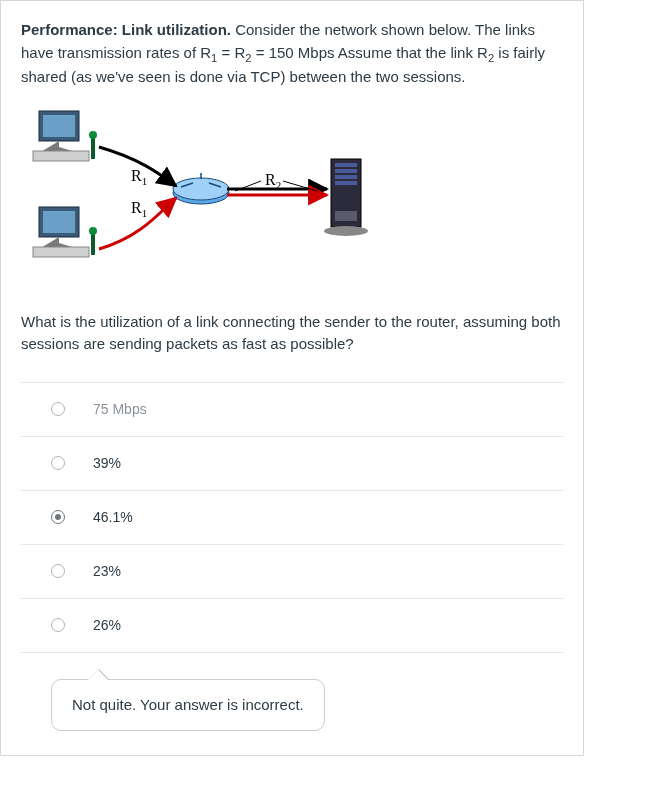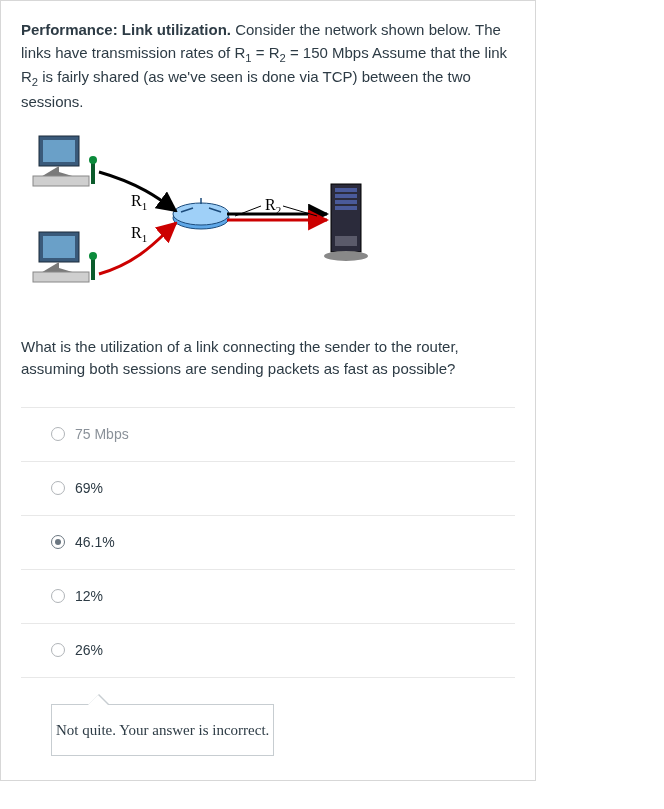--- a/index.html
+++ b/index.html
@@ -6,41 +6,41 @@
   body {
     margin: 0;
     padding: 0;
     font-family: "Helvetica Neue", Helvetica, Arial, sans-serif;
     background: #fff;
     color: #2d3b45;
     font-size: 15px;
     line-height: 1.5;
   }
   .card {
-    width: 536px;
+    width: 584px;
     border: 1px solid #d7d7d7;
     padding: 18px 20px 24px 20px;
   }
   .qtext { margin-bottom: 14px; }
   .qtext .bold { font-weight: 700; }
   sub { font-size: 0.75em; vertical-align: sub; }
   .diagram {
     margin: 6px 0 18px 0;
     text-align: right;
   }
   .diagram svg { display: block; }
   .prompt { margin: 6px 0 26px 0; }
   .answers {
     border-top: 1px solid #e8e8e8;
     margin: 0 0 24px 0;
   }
   .ans-row {
     display: flex;
     align-items: center;
-    gap: 10px;
+    gap: 28px;
     padding: 16px 0 16px 30px;
     border-bottom: 1px solid #e8e8e8;
     font-size: 14px;
   }
   .radio {
     width: 14px; height: 14px;
     border: 1.5px solid #b0b4b8;
     border-radius: 50%;
     flex: 0 0 auto;
     position: relative;
@@ -51,26 +51,25 @@
     position: absolute;
     inset: 3px;
     background: #6b7680;
     border-radius: 50%;
   }
   .ans-row .lbl.dim { color: #8a9199; }
   .feedback-wrap { margin: 26px 0 0 30px; position: relative; }
   .feedback {
     display: inline-block;
     border: 1px solid #c7cdd1;
-    border-radius: 0;
-    padding: 14px 4px;
+    border-radius: 10px;
+    padding: 14px 20px;
     font-size: 15px;
     background: #fff;
     position: relative;
-    font-family: Liberation Serif, serif;
   }
   .feedback::before, .feedback::after {
     content: "";
     position: absolute;
     left: 36px;
     width: 0; height: 0;
     border-style: solid;
   }
   .feedback::before {
     top: -11px;
@@ -153,29 +152,29 @@
 
   <div class="prompt">What is the utilization of a link connecting the sender to the router, assuming both sessions are sending packets as fast as possible?</div>
 
   <div class="answers">
     <div class="ans-row">
       <span class="radio"></span>
       <span class="lbl dim">75 Mbps</span>
     </div>
     <div class="ans-row">
       <span class="radio"></span>
-      <span class="lbl">69%</span>
+      <span class="lbl">39%</span>
     </div>
     <div class="ans-row">
       <span class="radio sel"></span>
       <span class="lbl">46.1%</span>
     </div>
     <div class="ans-row">
       <span class="radio"></span>
-      <span class="lbl">12%</span>
+      <span class="lbl">23%</span>
     </div>
     <div class="ans-row">
       <span class="radio"></span>
       <span class="lbl">26%</span>
     </div>
   </div>
 
   <div class="feedback-wrap">
     <div class="feedback">
       <span>Not quite. Your answer is incorrect.</span>

